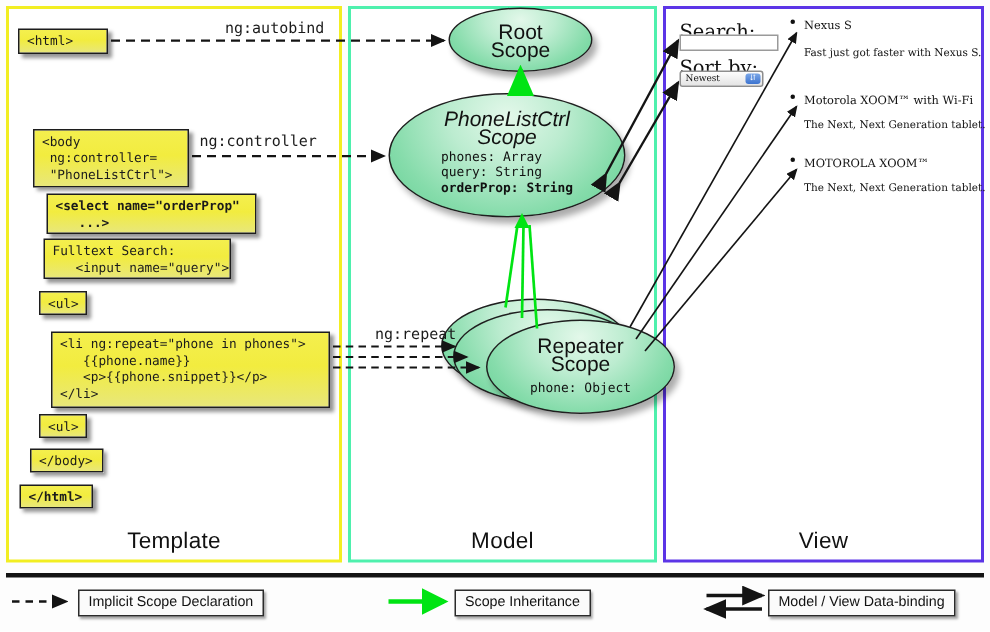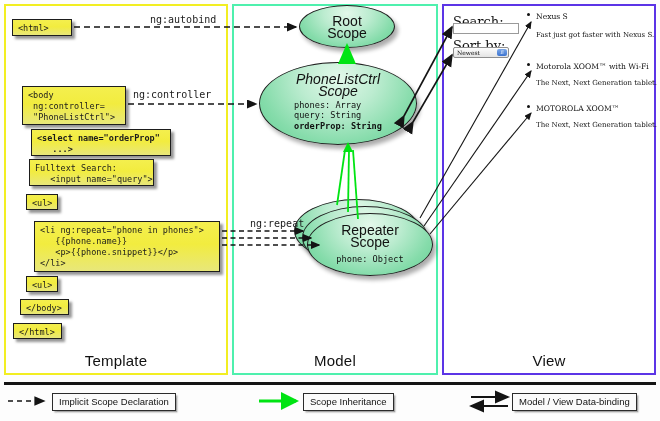--- a/index.html
+++ b/index.html
@@ -110,21 +110,21 @@
 
   <div class="ybox" style="left:34px;  top:221px; width:186px; height:51px;">&lt;li ng:repeat="phone in phones"&gt;
    {{phone.name}}
    &lt;p&gt;{{phone.snippet}}&lt;/p&gt;
 &lt;/li&gt;</div>
 
   <div class="ybox" style="left:26px;  top:276px; width:32px;  height:16px;">&lt;ul&gt;</div>
 
   <div class="ybox" style="left:20px;  top:299px; width:49px;  height:16px;">&lt;/body&gt;</div>
 
-  <div class="ybox" style="left:13px;  top:323px; width:49px;  height:16px;">&lt;/html&gt;</div>
+  <div class="ybox" style="left:13px;  top:323px; width:49px;  height:16px;font-weight:bold;">&lt;/html&gt;</div>
 
   <div class="scope" style="left:299px; top:5px; width:96px; height:43px;">
     <div class="ttl" style="padding-top:9px;">
       <span>Root</span><br>
       <span>Scope</span>
     </div>
   </div>
 
   <div class="scope" style="left:259px; top:62px; width:158px; height:83px;">
     <div class="ttl" style="padding-top:10px;font-style:italic;">
@@ -133,21 +133,21 @@
     </div>
     <div class="props" style="margin-top:3px;">
       <div>phones: Array</div>
       <div>query: String</div>
       <div style="font-weight:bold;">orderProp: String</div>
     </div>
   </div>
 
   <div class="scope" style="left:294px; top:199px; width:126px; height:63px;"></div>
   <div class="scope" style="left:302px; top:206px; width:126px; height:63px;"></div>
-  <div class="scope" style="left:307px; top:213px; width:126px; height:63px;">
+  <div class="scope" style="left:324px; top:213px; width:126px; height:63px;">
     <div class="ttl" style="padding-top:10px;">
       <span>Repeater</span><br>
       <span>Scope</span>
     </div>
     <div class="props" style="margin-top:4px;">
       <div>phone: Object</div>
     </div>
   </div>
 
   <div class="v-lbl" style="left:453px; top:14px;">Search:</div>

